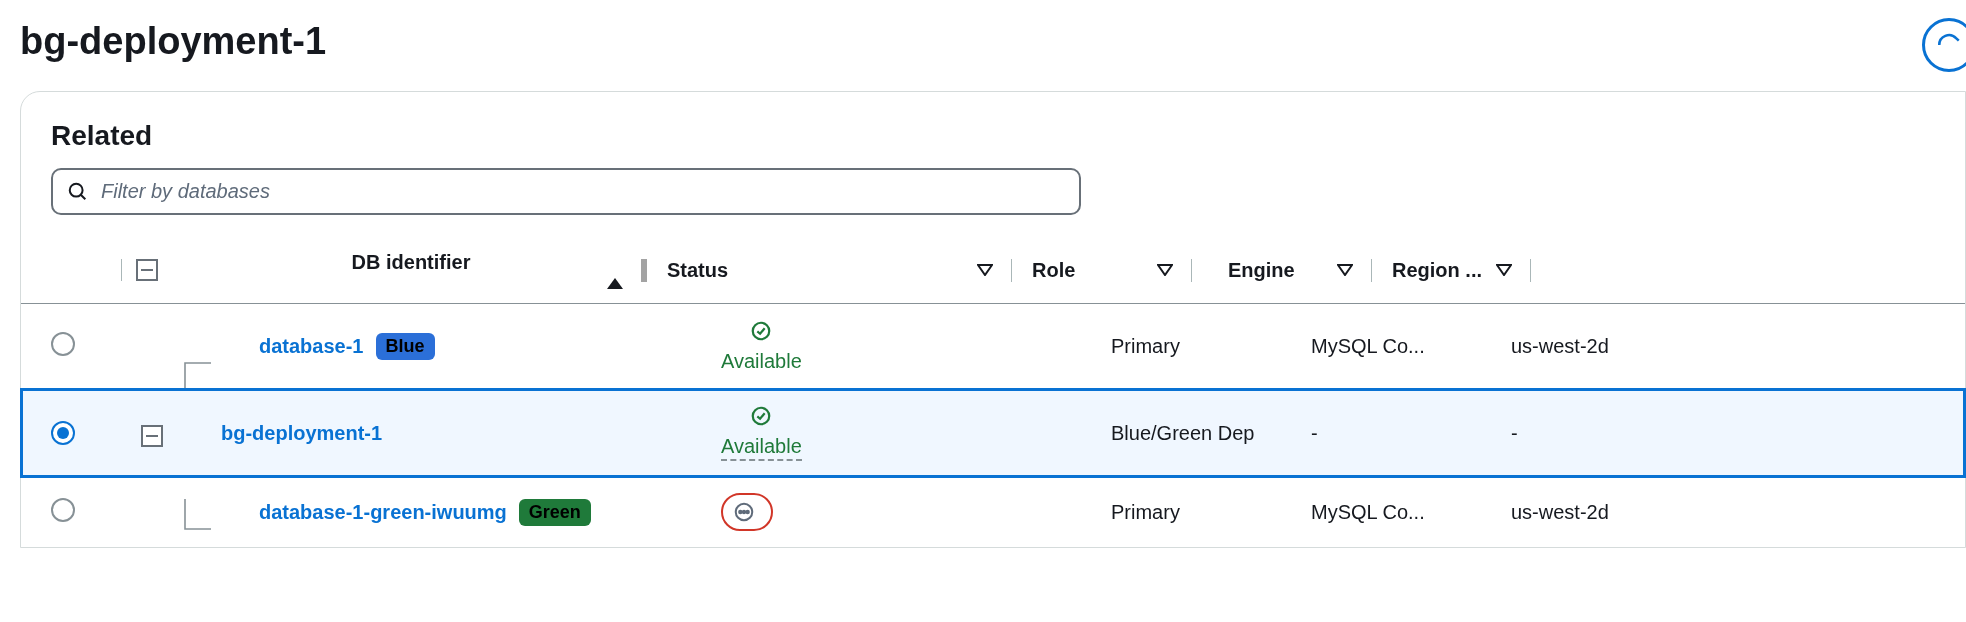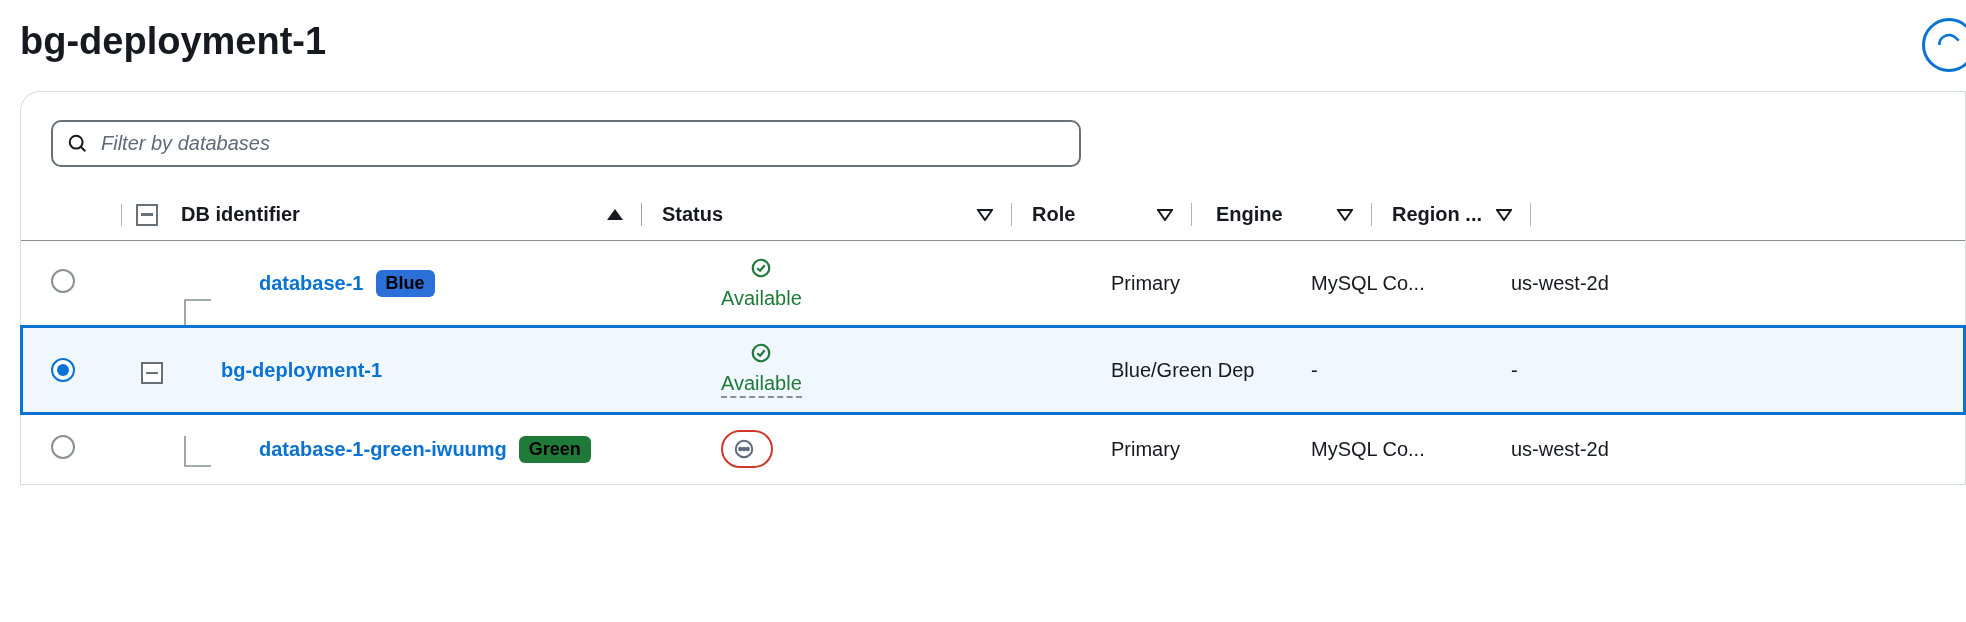--- a/index.html
+++ b/index.html
@@ -55,25 +55,25 @@
     display: flex;
     align-items: center;
     border-bottom: 1px solid #879196;
     padding: 10px 0 14px 30px;
     font-weight: 700;
     font-size: 20px;
     color: #16191f;
   }
   .col-sel { width: 70px; }
   .col-tree { width: 60px; display:flex; align-items:center; border-left:1px solid #aab7b8; padding-left:14px;}
-  .col-id { width: 460px; display:flex; align-items:center; gap:10px;}
+  .col-id { width: 460px; display:flex; align-items:center; gap:4px;flex-direction:column;}
   .col-id-head { flex:1; }
-  .col-status { width: 370px; border-left:1px solid #a3a3a3; padding-left:20px; display:flex; align-items:center; justify-content:space-between; padding-right:18px;}
+  .col-status { width: 370px; border-left:6px solid #a3a3a3; padding-left:20px; display:flex; align-items:center; justify-content:space-between; padding-right:18px;}
   .col-role { width: 180px; border-left:1px solid #aab7b8; padding-left:20px; display:flex; align-items:center; justify-content:space-between; padding-right:18px;text-align:center;}
-  .col-engine { width: 180px; border-left:1px solid #aab7b8; padding-left:24px; display:flex; align-items:center; justify-content:space-between; padding-right:18px;}
+  .col-engine { width: 180px; border-left:1px solid #aab7b8; padding-left:36px; display:flex; align-items:center; justify-content:space-between; padding-right:18px;}
   .col-region { width: 160px; border-left:1px solid #aab7b8; padding-left:20px; display:flex; align-items:center; justify-content:space-between; padding-right:18px; border-right:1px solid #aab7b8;}
   .sort-asc {
     width:0; height:0; border-left:8px solid transparent; border-right:8px solid transparent;
     border-bottom:11px solid #16191f; margin-left:auto; margin-right:18px;
   }
   .tri-outline {
     display:inline-block;
   }
   .tri-outline svg { display:block; }
 
@@ -143,20 +143,21 @@
 
 <h1 class="page-title">bg-deployment-1</h1>
 
 <div class="refresh-circle">
   <svg width="26" height="26" viewBox="0 0 24 24" fill="none" stroke="#0972d3" stroke-width="2.4">
     <path d="M3 12a9 9 0 0 1 15.5-6.3L21 8"></path>
   </svg>
 </div>
 
 <div class="panel">
+  <h2 class="panel-title">Related</h2>
 
   <div class="filter-wrap">
     <svg width="22" height="22" viewBox="0 0 24 24" fill="none" stroke="#16191f" stroke-width="2.2">
       <circle cx="10" cy="10" r="7"></circle>
         <line x1="20" y1="20" x2="15" y2="15"></line>
     </svg>
     <input class="filter-input" placeholder="Filter by databases" style="">
   </div>
 
   <div class="tbl">

